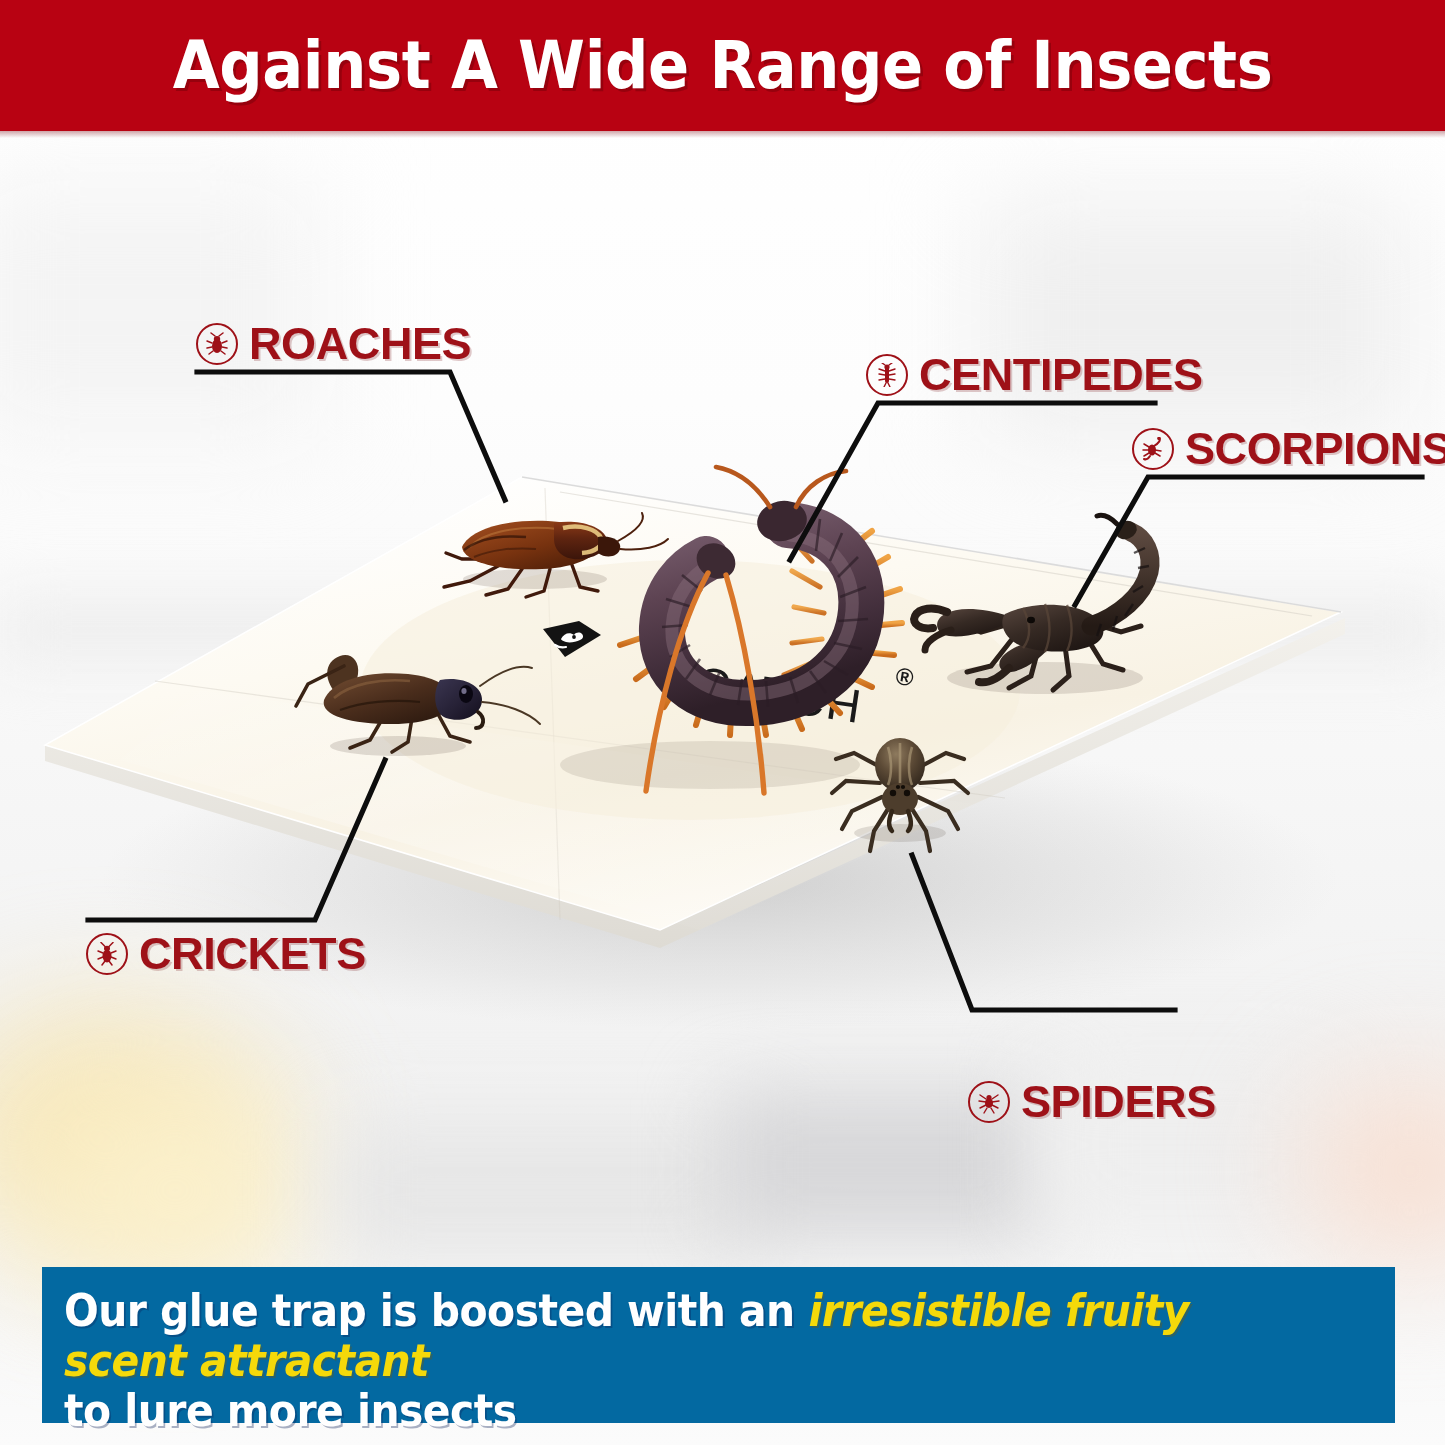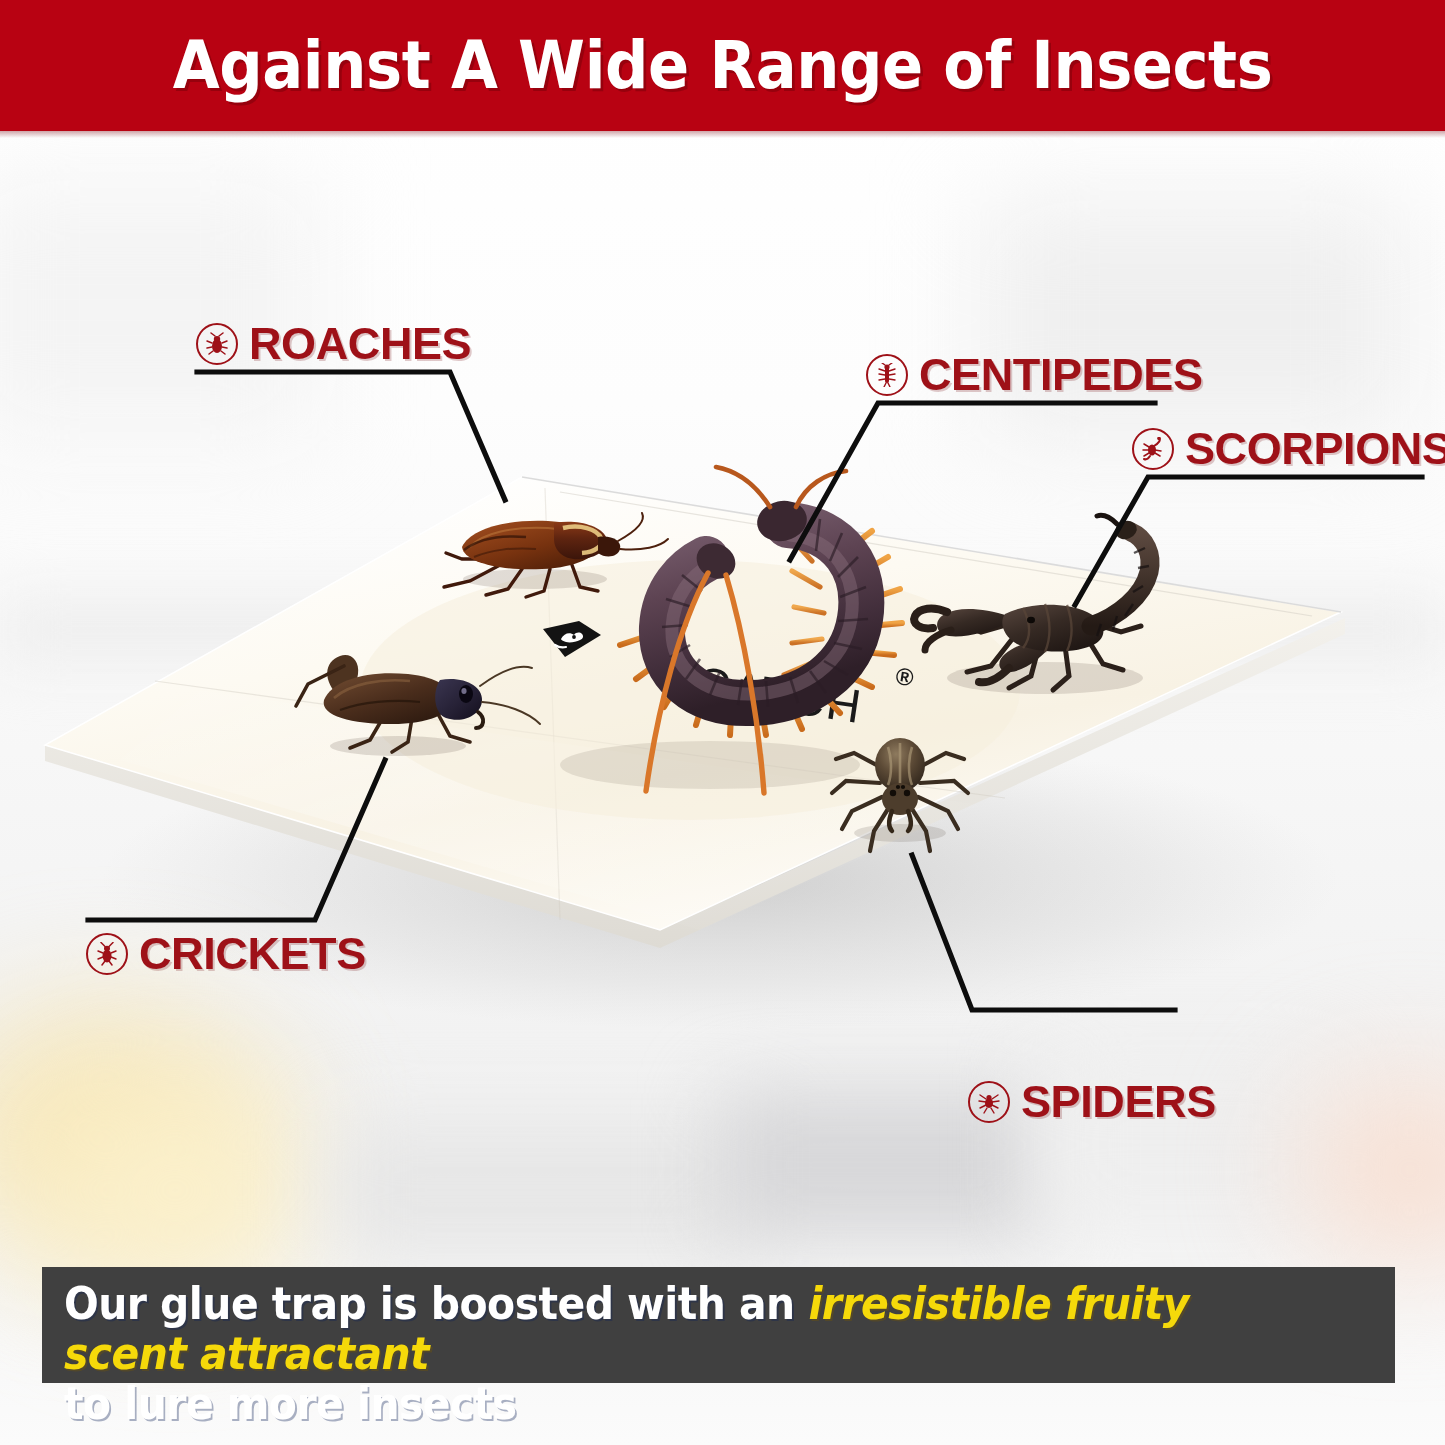--- a/index.html
+++ b/index.html
@@ -118,24 +118,24 @@
     z-index: 33;
     pointer-events: none;
   }
 
   
   .banner-bottom {
     position: absolute;
     left: 42px;
     top: 1267px;
     width: 1353px;
-    height: 116px;
-    background: #404040;
+    height: 156px;
+    background: #0369a1;
     box-sizing: border-box;
-    padding: 12px 14px 10px 22px;
+    padding: 19px 14px 10px 22px;
     z-index: 40;
   }
   .banner-bottom .bb-line {
     color: #ffffff;
     font-family: "DejaVu Sans", sans-serif;
     font-weight: bold;
     font-size: 44px;
     line-height: 1.14;
     letter-spacing: -0.6px;
     transform: scaleX(0.93);

